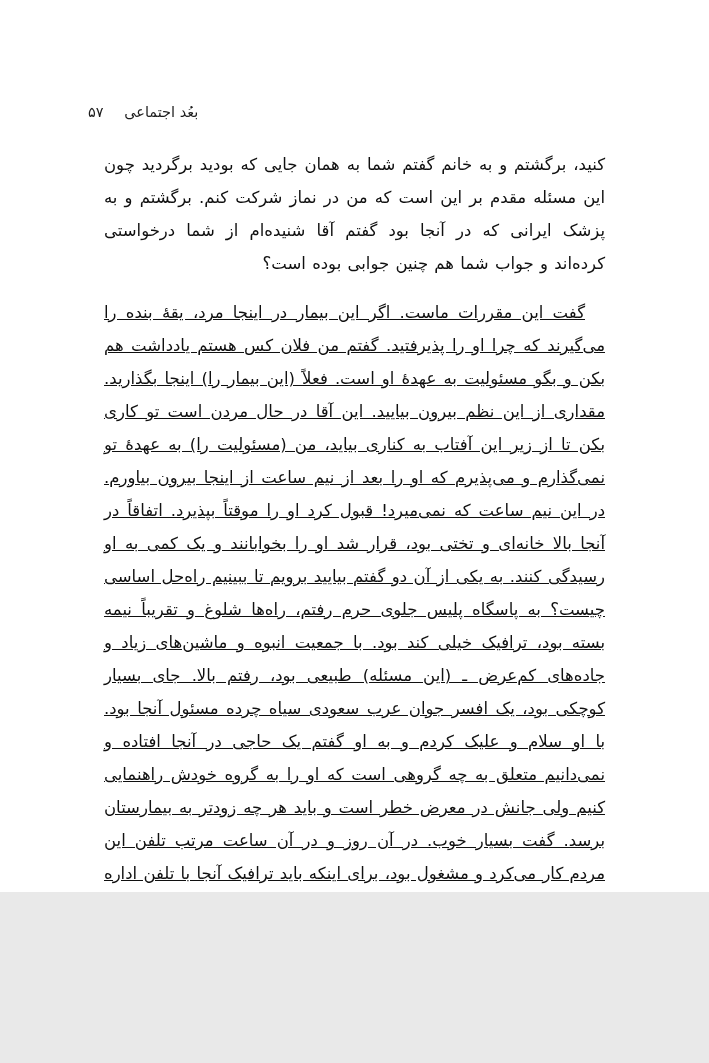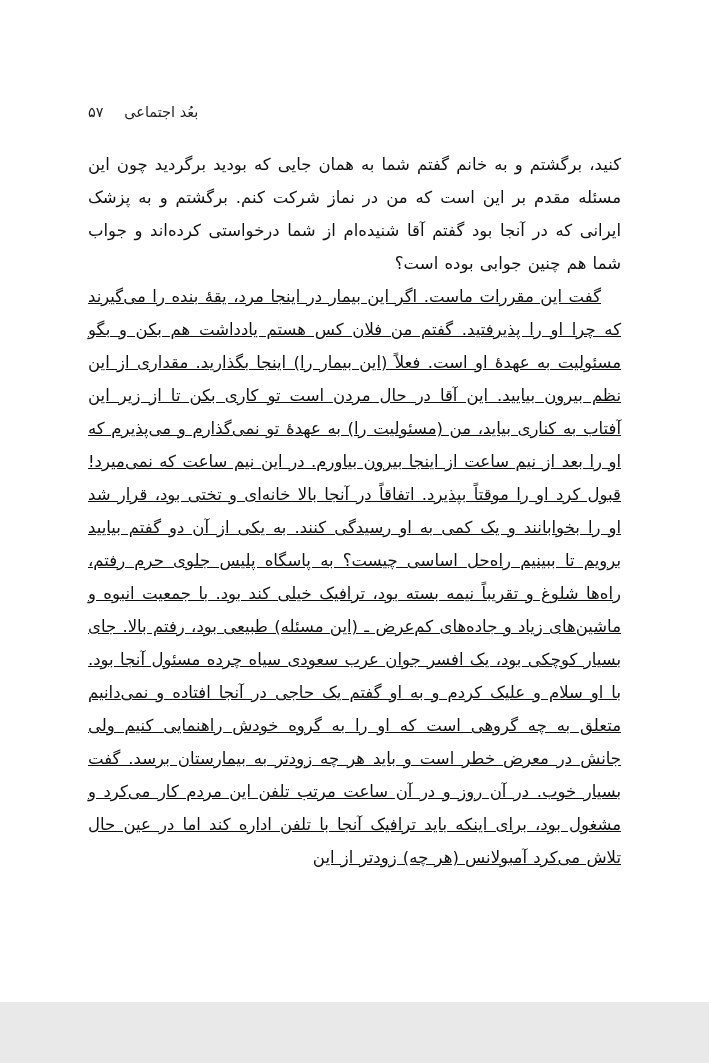--- a/index.html
+++ b/index.html
@@ -8,21 +8,21 @@
     background: #e9e9e9;
   }
   body {
     width: 709px;
     height: 1063px;
     font-family: "DejaVu Sans", sans-serif;
   }
   .page {
     position: relative;
     width: 709px;
-    height: 1002px;
+    height: 892px;
     box-sizing: border-box;
     background: #ffffff;
     color: #141414;
     padding: 102px 88px 40px 88px;
     overflow: hidden;
   }
   .page-header {
     direction: rtl;
     text-align: left;           
     font-size: 14.5px;
@@ -38,21 +38,21 @@
     display: inline-block;
   }
   .body-text {
     direction: rtl;
     text-align: justify;
     font-size: 16.5px;
     line-height: 33px;
     color: #101010;
   }
   .body-text p {
-    margin: 0;
+    margin: 16px;
     word-spacing: 1px;
   }
   .body-text p.indent {
     text-indent: 20px;
     text-decoration: underline;
   }
 </style>
 </head>
 <body>
 

